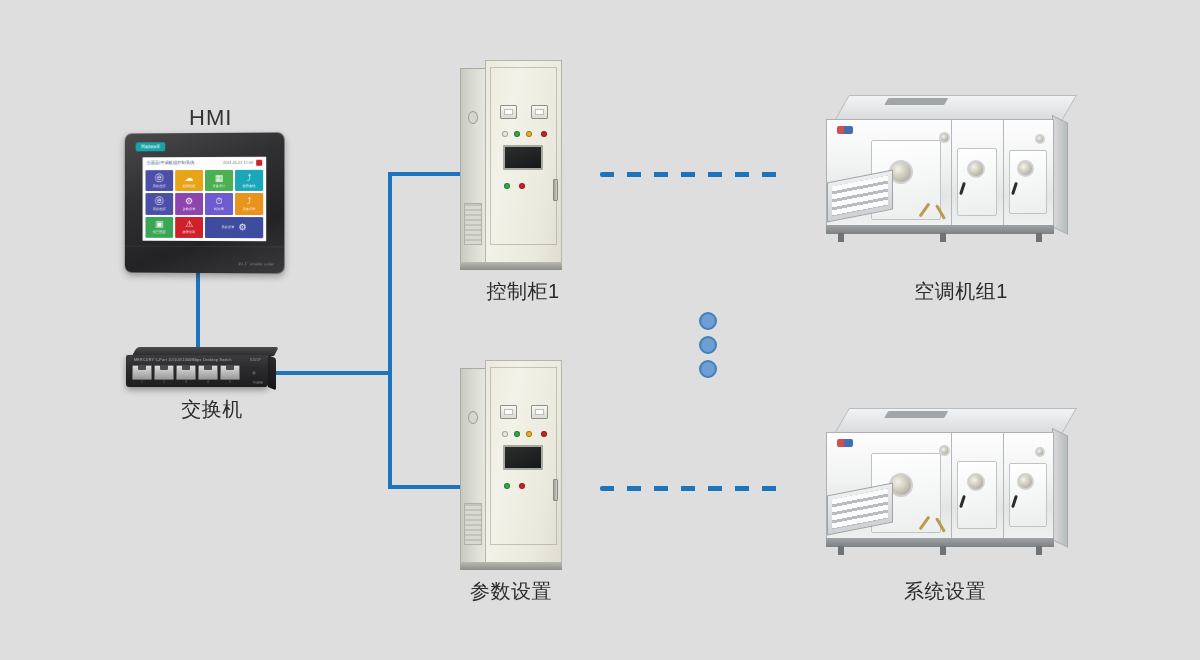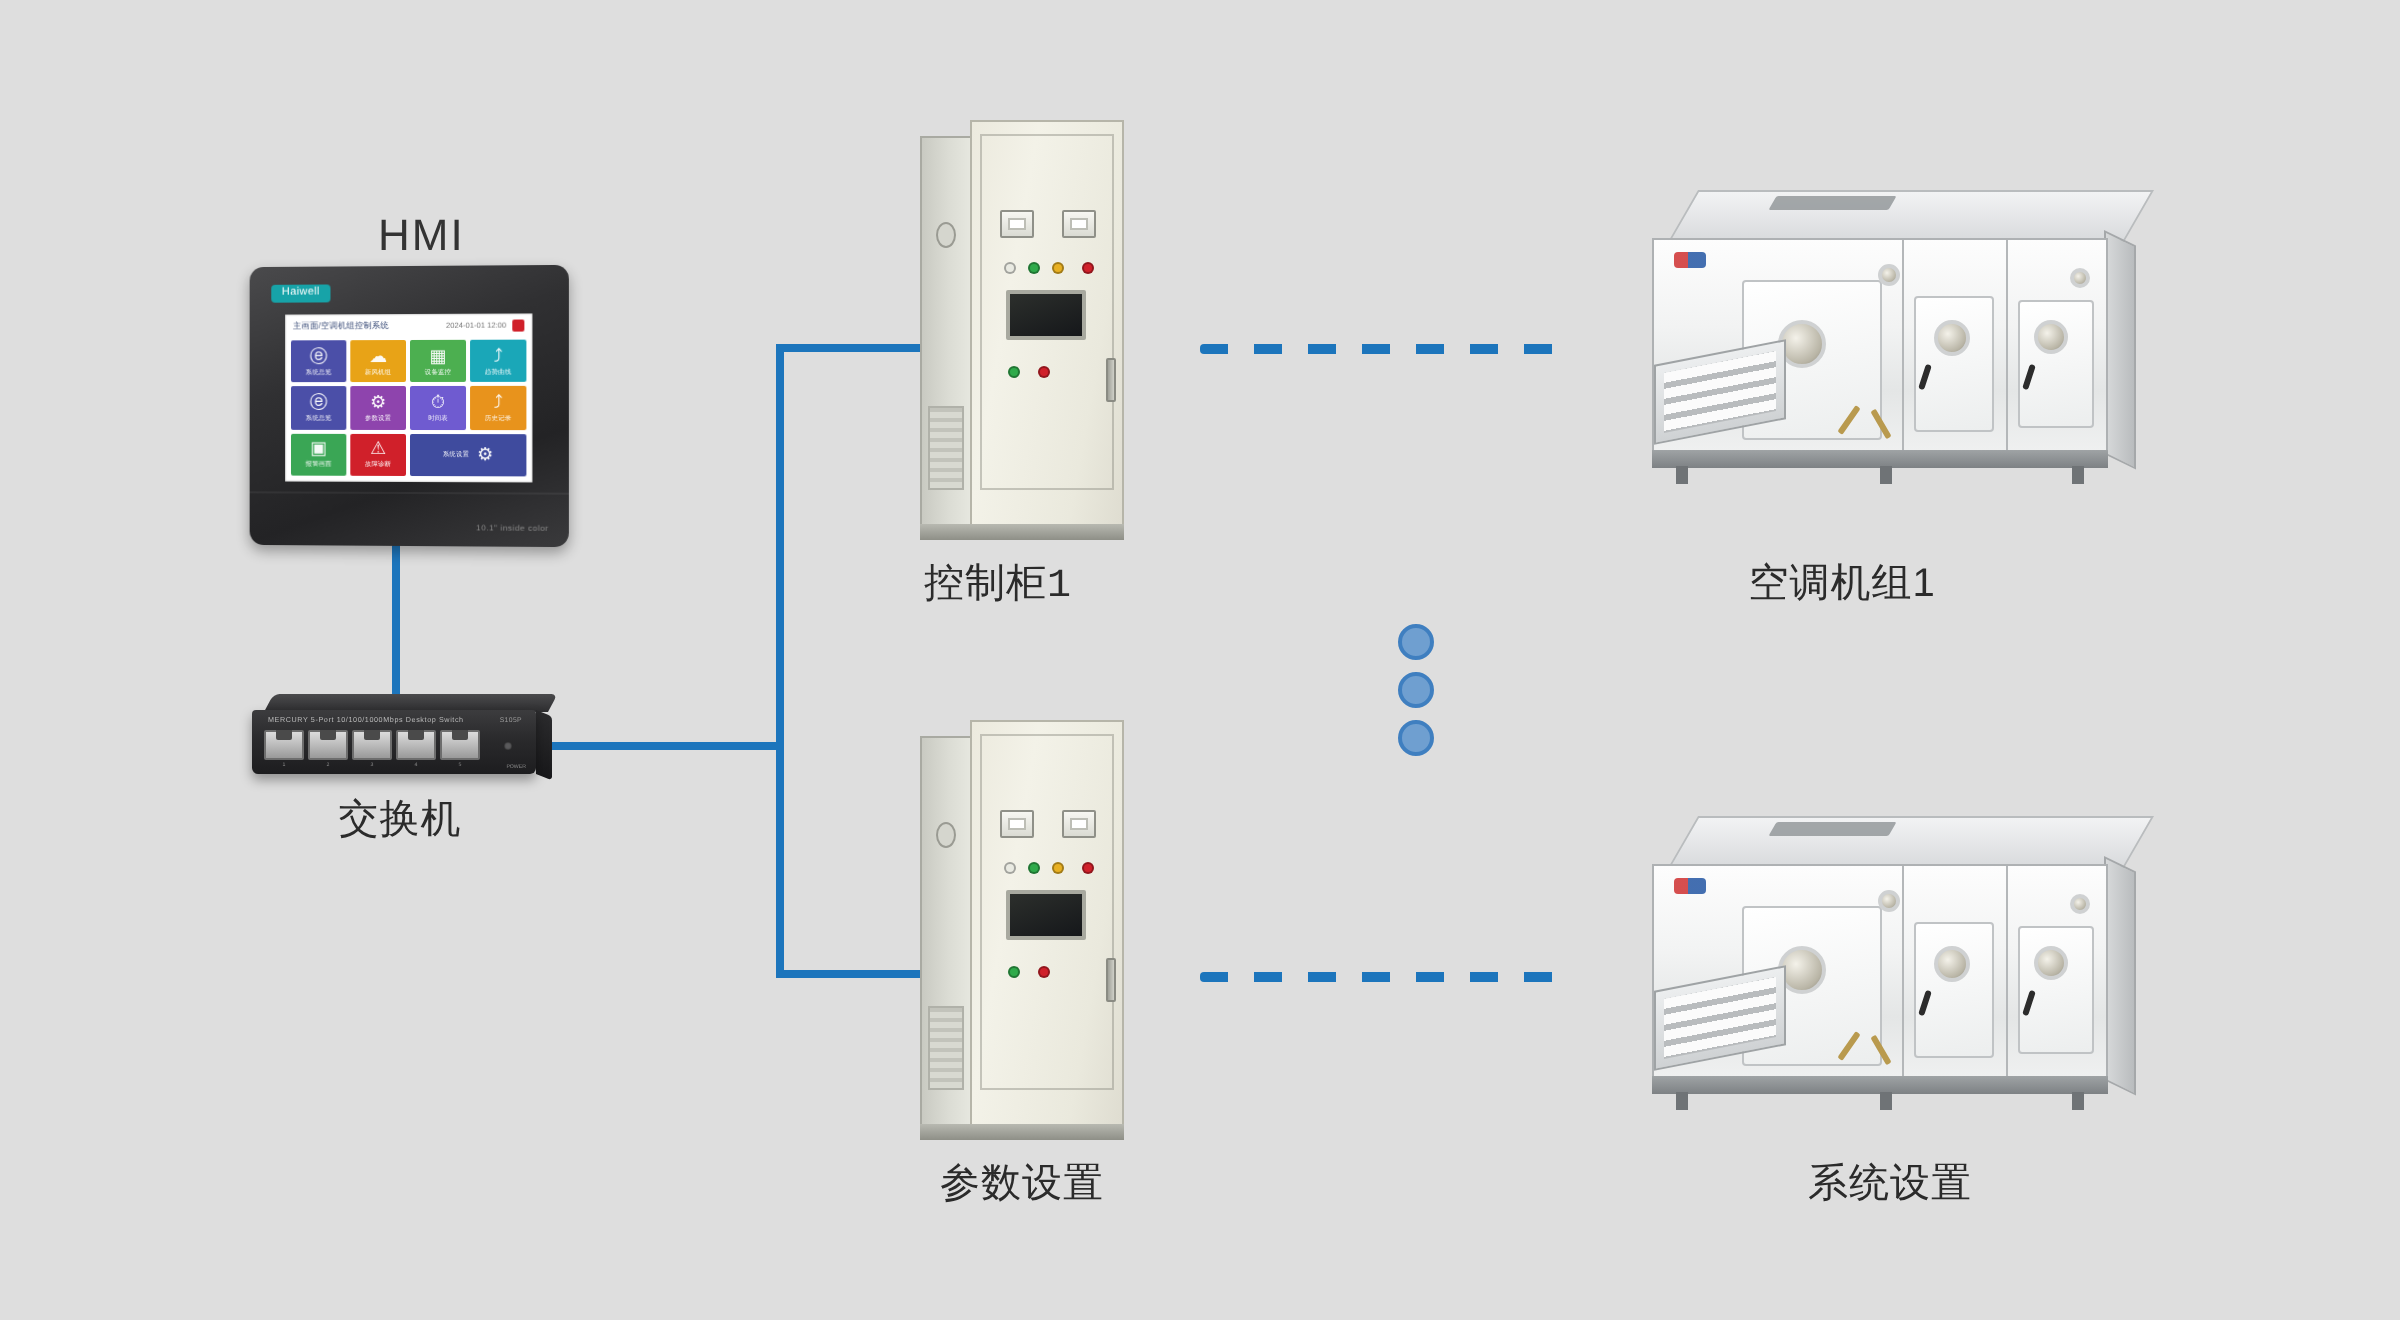--- a/index.html
+++ b/index.html
@@ -378,21 +378,21 @@
         </div>
         <div class="port">
           <span class="port-num">5</span>
         </div>
       </div>
       <div class="sw-led"></div>
       <span class="sw-led-lbl">POWER</span>
     </div>
   </div>
 
-  <div class="node-label" style="left:126px;top:396px;width:148px;">交换机</div>
+  <div class="node-label" style="left:138px;top:396px;width:148px;">交换机</div>
 
   <div class="cabinet" style="left:460px;top:60px;">
     <div class="cab-left">
       <div class="cab-left-handle"></div>
       <div class="cab-left-vent"></div>
     </div>
     <div class="cab-face">
       <div class="cab-door-line"></div>
       <div class="gauge" style="left:14px;top:44px;"></div>
       <div class="gauge" style="left:45px;top:44px;"></div>
@@ -401,21 +401,21 @@
       <div class="lamp" style="left:40px;top:70px;background:#e8b022;"></div>
       <div class="lamp" style="left:55px;top:70px;background:#d0202a;"></div>
       <div class="hmi-panel" style="left:17px;top:84px;"></div>
       <div class="btn-sm" style="left:18px;top:122px;background:#2faa4a;"></div>
       <div class="btn-sm" style="left:33px;top:122px;background:#d0202a;"></div>
       <div class="cab-handle-v" style="top:118px;"></div>
     </div>
     <div class="cab-plinth"></div>
   </div>
 
-  <div class="node-label" style="left:448px;top:278px;width:102px;font-family:Liberation Mono, monospace;">控制柜1</div>
+  <div class="node-label" style="left:472px;top:278px;width:102px;">控制柜1</div>
 
   <div class="cabinet" style="left:460px;top:360px;">
     <div class="cab-left">
       <div class="cab-left-handle"></div>
       <div class="cab-left-vent"></div>
     </div>
     <div class="cab-face">
       <div class="cab-door-line"></div>
       <div class="gauge" style="left:14px;top:44px;"></div>
       <div class="gauge" style="left:45px;top:44px;"></div>
@@ -456,21 +456,21 @@
       <div class="ahu-pipe" style="left:96px;top:82px;transform:rotate(35deg);"></div>
       <div class="ahu-pipe" style="left:112px;top:84px;transform:rotate(-30deg);"></div>
       <div class="ahu-damper"></div>
     </div>
     <div class="ahu-base"></div>
     <div class="ahu-foot" style="left:18px;"></div>
     <div class="ahu-foot" style="left:120px;"></div>
     <div class="ahu-foot" style="left:216px;"></div>
   </div>
 
-  <div class="node-label" style="left:796px;top:278px;width:250px;">空调机组1</div>
+  <div class="node-label" style="left:836px;top:278px;width:250px;">空调机组1</div>
 
   <div class="ahu" style="left:820px;top:408px;">
     <div class="ahu-top">
       <div class="ahu-top-acc"></div>
     </div>
     <div class="ahu-side"></div>
     <div class="ahu-body">
       <div class="ahu-logo" style="left:10px;top:6px;"></div>
       <div class="ahu-seg" style="left:124px;"></div>
       <div class="ahu-seg" style="left:176px;"></div>

